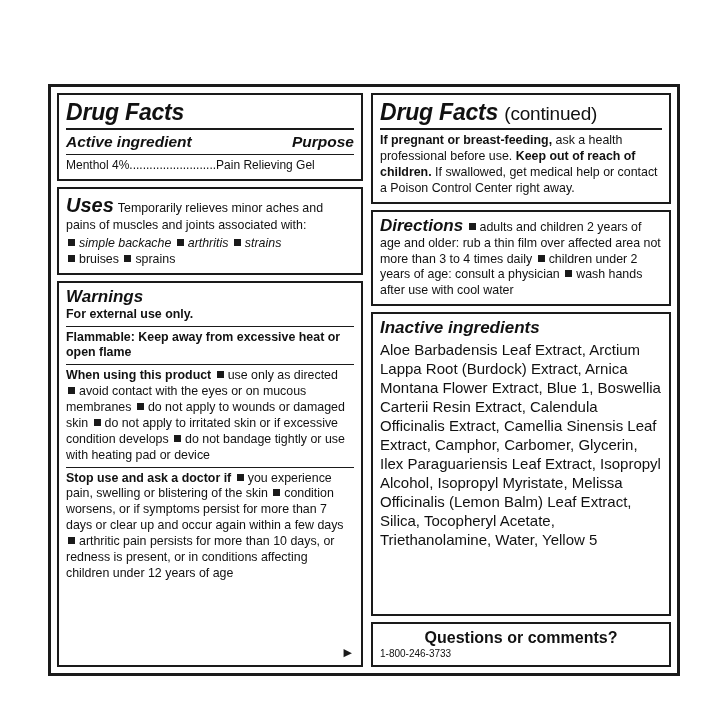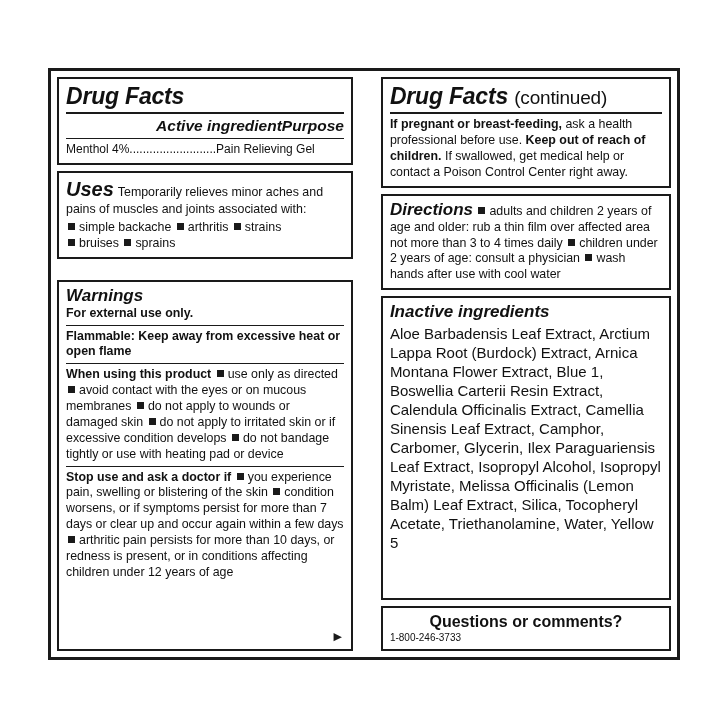--- a/index.html
+++ b/index.html
@@ -10,38 +10,38 @@
     width: 727px;
     height: 727px;
     background: #ffffff;
     font-family: "Liberation Sans", sans-serif;
     color: #111111;
     overflow: hidden;
   }
   .page {
     position: absolute;
     left: 48px;
-    top: 68px;
+    top: 84px;
     width: 632px;
     height: 592px;
     border: 3px solid #1a1a1a;
     box-sizing: border-box;
     background: #ffffff;
     display: flex;
     padding: 6px;
     gap: 8px;
   }
   .col {
     display: flex;
     flex-direction: column;
     gap: 6px;
     box-sizing: border-box;
   }
   .col-left { width: 308px; }
-  .col-right { width: 302px; margin-left: 20px; }
+  .col-right { width: 302px; }
 
   .panel {
     border: 2px solid #1a1a1a;
     box-sizing: border-box;
     padding: 4px 7px 5px 7px;
     background: #fff;
   }
   .panel.flex-fill { flex: 1 1 auto; }
 
   .title {
@@ -60,21 +60,21 @@
   .rule {
     border-bottom: 2px solid #1a1a1a;
     margin: 2px 0 3px 0;
   }
   .thinrule {
     border-bottom: 1px solid #1a1a1a;
     margin: 3px 0 3px 0;
   }
   .hdr-row {
     display: flex;
-    justify-content: flex-end;
+    justify-content: space-between;
     align-items: baseline;
     font-style: italic;
     font-weight: bold;
     font-size: 15.5px;
   }
   .sec-head {
     font-style: italic;
     font-weight: bold;
     font-size: 17px;
     line-height: 1.15;
@@ -116,21 +116,21 @@
     font-size: 10px;
     line-height: 1.3;
   }
   .arrow {
     position: absolute;
     right: 9px;
     bottom: 6px;
     font-size: 11px;
     color: #1a1a1a;
   }
-  .rel { position: relative; margin-top: 15px; }
+  .rel { position: relative; }
 </style>
 </head>
 <body>
 
 <div class="page">
 
   <div class="col col-left">
 
     <div class="panel">
       <div class="title">Drug Facts</div>
@@ -140,21 +140,21 @@
         <span>Purpose</span>
       </div>
       <div class="thinrule"></div>
       <div class="dotleader">Menthol 4%..........................Pain Relieving Gel</div>
     </div>
 
     <div class="panel">
       <div class="body">
         <span class="inline-head">Uses</span><span>Temporarily relieves minor aches and pains of muscles and joints associated with:</span>
       </div>
-      <div class="body" style="margin-top:2px;">
+      <div class="body" style="margin-top:2px;font-style:italic;">
         <span class="bullet"></span><span>simple backache</span>
         <span class="bullet"></span><span>arthritis</span>
         <span class="bullet"></span><span>strains</span>
       </div>
       <div class="body">
         <span class="bullet"></span><span>bruises</span>
         <span class="bullet"></span><span>sprains</span>
       </div>
     </div>
 

